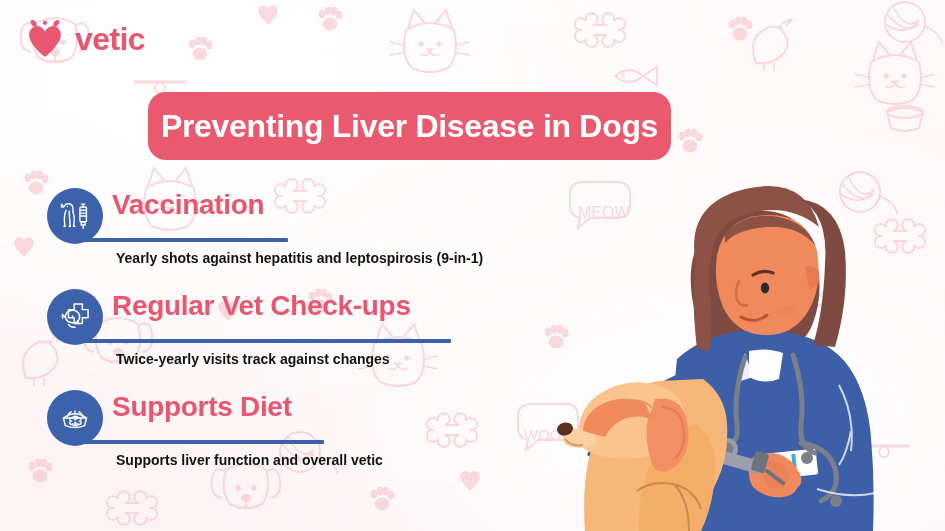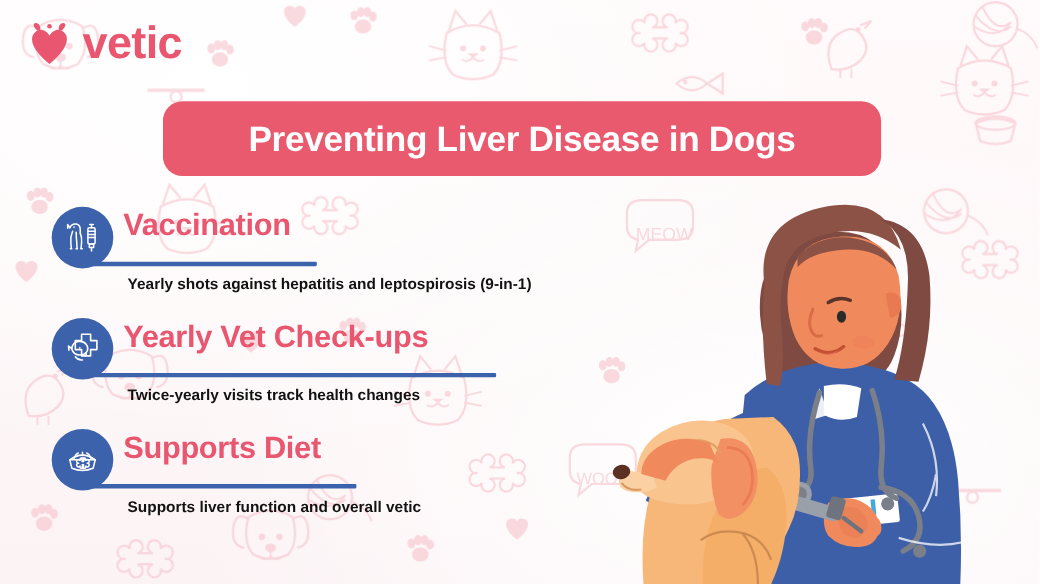--- a/index.html
+++ b/index.html
@@ -33,28 +33,28 @@
   }
 
   
   .logo {
     position: absolute; left: 24px; top: 19px;
     display: flex; align-items: center; gap: 9px;
     z-index: 5;
   }
   .logo-mark { width: 42px; height: 40px; display:block; }
   .logo-text {
-    font-size: 41px; font-weight: 700; color: #E8566F;
+    font-size: 32px; font-weight: 700; color: #E8566F;
     letter-spacing: -0.6px; line-height: 1;
   }
 
   
   .title-banner {
     position: absolute; left: 148px; top: 92px;
-    width: 653px; height: 68px;
+    width: 523px; height: 68px;
     background: #EA5A6E;
     border-radius: 18px;
     display: flex; align-items: center; justify-content: center;
     z-index: 5;
   }
   .title-text {
     color: #ffffff;
     font-size: 32px;
     font-weight: 700;
     letter-spacing: -0.3px;
@@ -272,22 +272,22 @@
       <div class="feature-icon">
         <svg viewBox="0 0 44 44" width="36" height="36" fill="none" stroke="#ffffff" stroke-width="1.8" stroke-linecap="round" stroke-linejoin="round" aria-hidden="true">
           <path d="M21 6 h10 v7 h7 v10 h-7 v7 h-10 v-7 h-7 v-10 h7 z"></path>
           <path d="M10 22 q1 -7 7 -8 q6 -1 9 3 q3 4 1 8 q-2 4 -8 4 q-7 0 -9 -7z"></path>
           <path d="M10 22 l-3.5 -3 l0.4 4.6"></path>
           <circle cx="19" cy="21" r="1" fill="#ffffff" stroke="none"></circle>
           <path d="M25.5 26.5 q1.5 2 0 3.5"></path>
           <path d="M14 31 q3 4 8 3.5"></path>
         </svg>
       </div>
-      <div class="feature-head">Yearly Vet Check-ups</div>
-      <div class="feature-desc">Twice-yearly visits track health changes</div>
+      <div class="feature-head">Regular Vet Check-ups</div>
+      <div class="feature-desc">Twice-yearly visits track against changes</div>
     </div>
 
     <div class="feature">
       <div class="feature-rule"></div>
       <div class="feature-icon">
         <svg viewBox="0 0 44 44" width="34" height="34" fill="none" stroke="#ffffff" stroke-width="1.8" stroke-linecap="round" stroke-linejoin="round" aria-hidden="true">
           <path d="M7 22 q15 -11 30 0"></path>
           <path d="M7 22 h30 l-2.5 10 q-12.5 5 -25 0 z"></path>
           <path d="M12 20.5 q1.5 -5 5 -6.5 M22 17 v-4 M32 20.5 q-1.5 -5 -5 -6.5"></path>
           <path d="M17.5 26 a2.2 2.2 0 1 1 1.6 -3.4 a2.2 2.2 0 1 1 2.6 1.5 h1.6 a2.2 2.2 0 1 1 2.6 -1.5 a2.2 2.2 0 1 1 1.6 3.4 a2.2 2.2 0 1 1 -1.6 3.4 a2.2 2.2 0 1 1 -2.6 -1.5 h-1.6 a2.2 2.2 0 1 1 -2.6 1.5 a2.2 2.2 0 1 1 -1.6 -3.4 z"></path>

